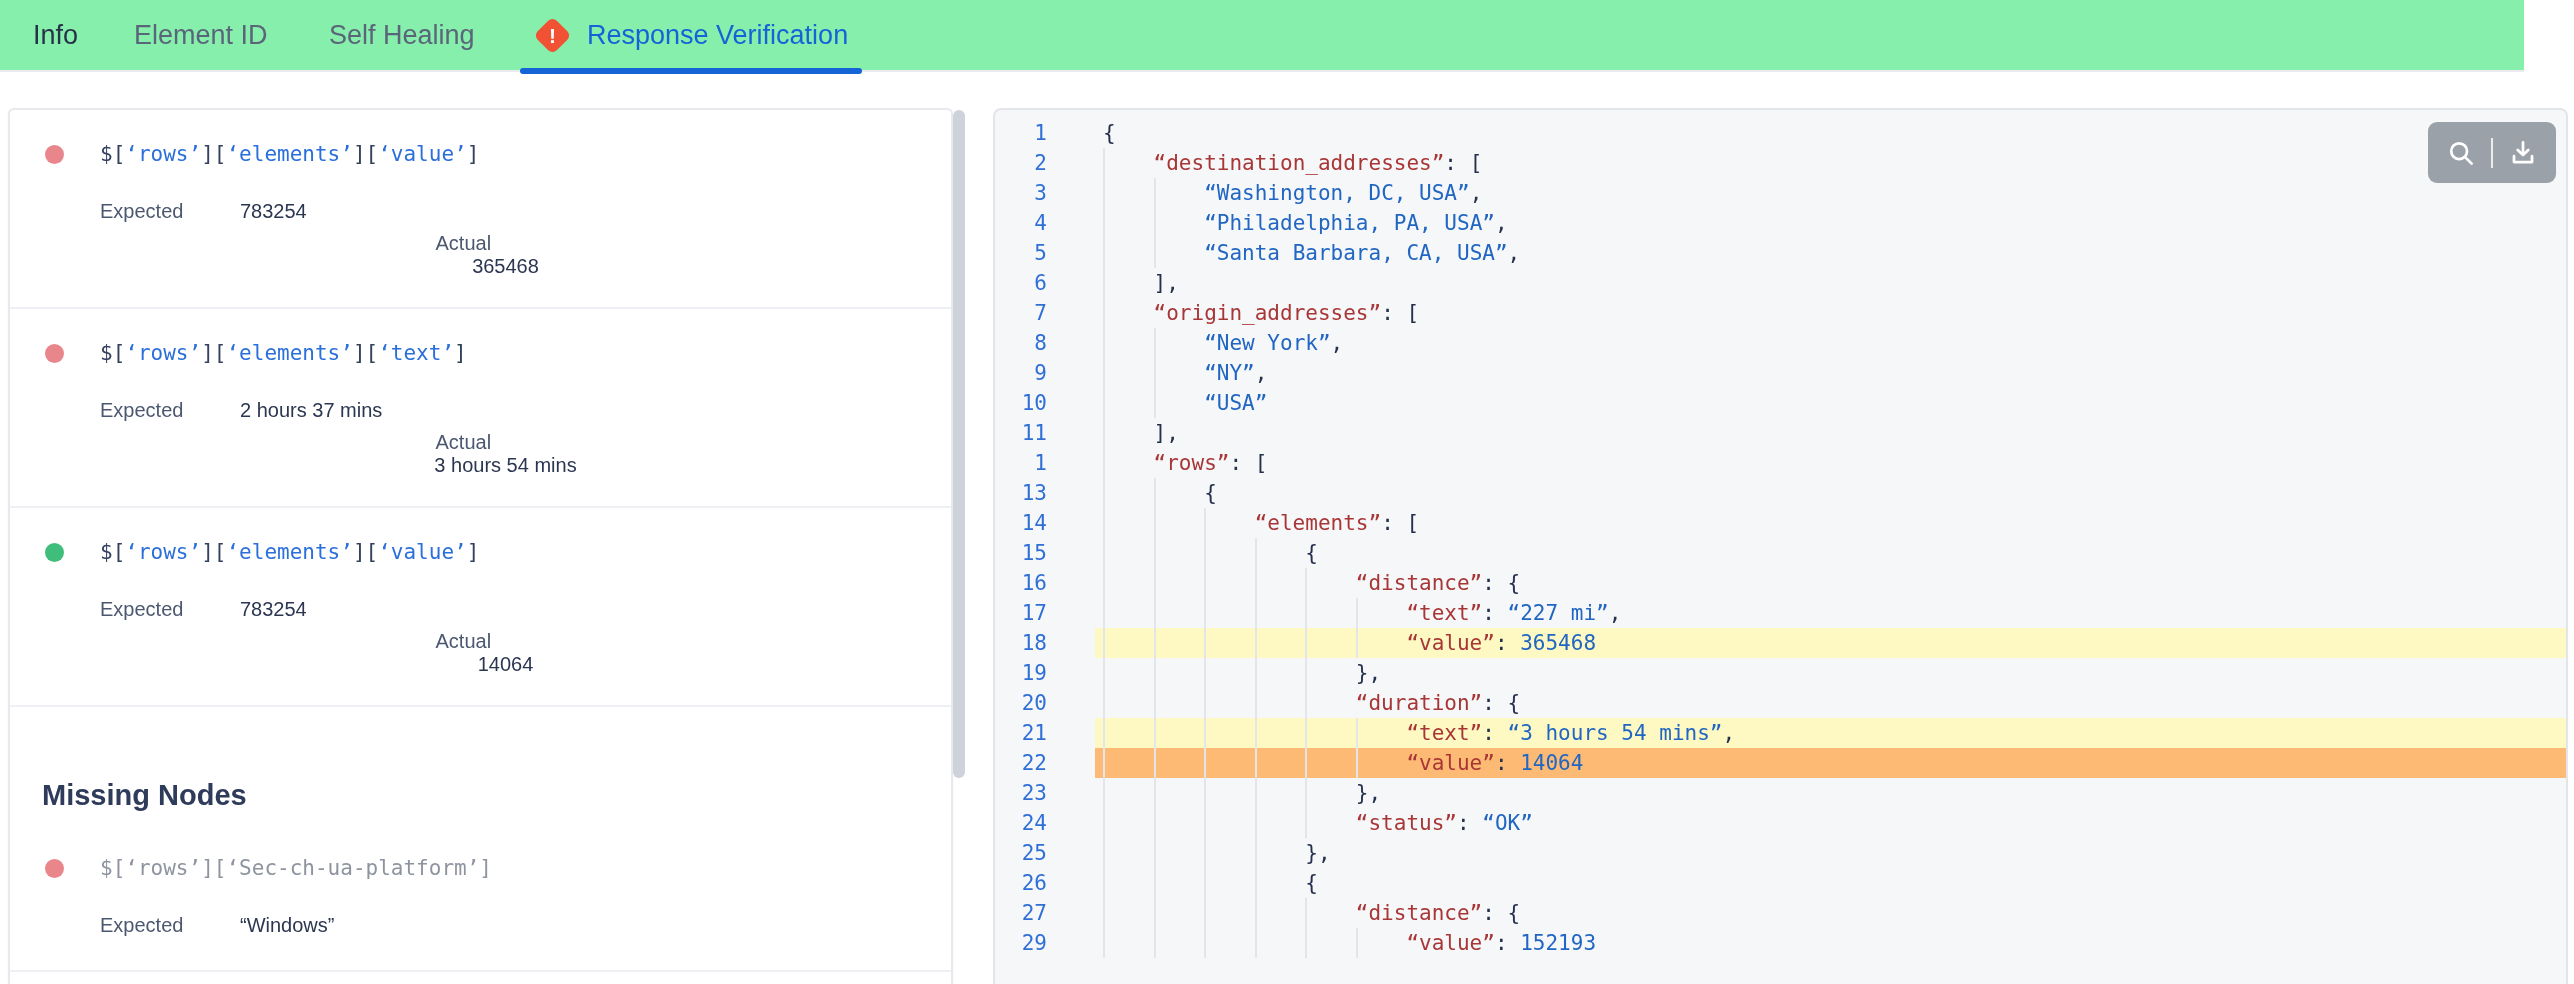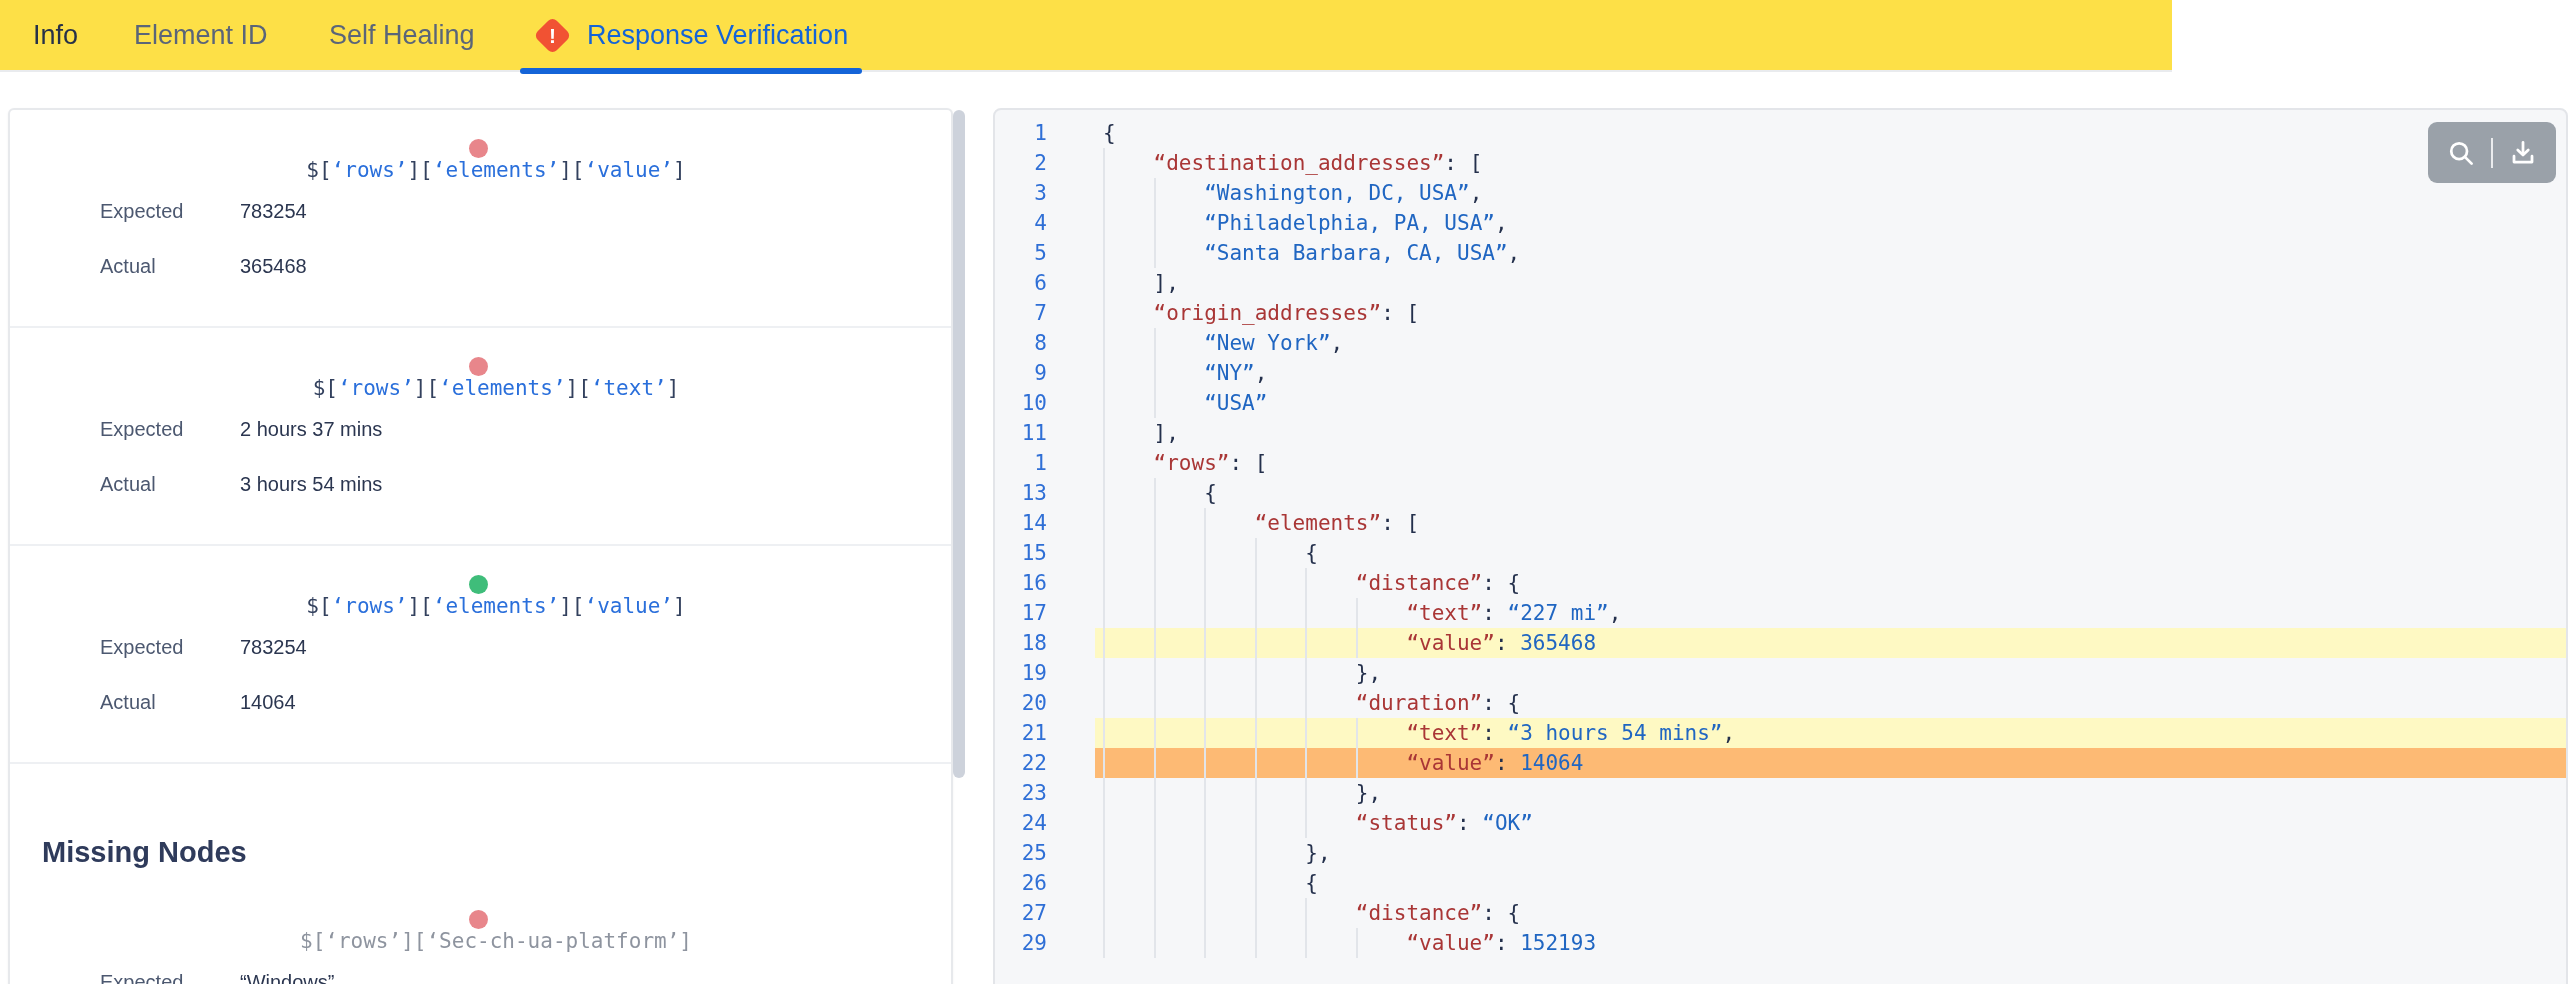--- a/index.html
+++ b/index.html
@@ -1,52 +1,52 @@
 <!DOCTYPE html>
 <html><head>
 <meta charset="utf-8">
 <style>
   * { margin:0; padding:0; box-sizing:border-box; }
   html,body { width:2574px; height:984px; overflow:hidden; background:#ffffff;
               font-family:"Liberation Sans", sans-serif; }
   body { position:relative; }
 
   
-  .tabbar { position:absolute; left:0; top:0; width:2172px; height:72px; background:#fde047; }
+  .tabbar { position:absolute; left:0; top:0; width:2524px; height:72px; background:#86efac; }
   .tabbar .sep { position:absolute; left:0; right:0; top:70px; height:2px; background:#e9ebee; }
   .tab { position:absolute; top:0; height:70px; display:flex; align-items:center; gap:16px;
          font-size:27px; color:#5a6579; cursor:pointer; white-space:nowrap; }
   .tab.t0 { left:33px; color:#273148; }
   .tab.t1 { left:134px; }
   .tab.t2 { left:329px; }
   .tab.t3 { left:520px; padding:0 14px; color:#1464d8; }
   .tab.active::after { content:""; position:absolute; left:0; right:0; bottom:-4px; height:6px;
                        background:#1464d8; border-radius:3px; }
   .alert-diamond { width:27px; height:27px; background:#f15233; border-radius:6px;
                    transform:rotate(45deg); display:flex; align-items:center; justify-content:center;
                    margin:0 5px; }
   .alert-diamond .ex { transform:rotate(-45deg); color:#fff; font-weight:bold; font-size:21px;
                        line-height:1; }
 
   
   .vcard { position:absolute; left:8px; top:108px; width:945px; height:892px; background:#fff;
            border:2px solid #e7e9ec; border-radius:6px; box-shadow:0 1px 3px rgba(20,28,45,.05);
            overflow:hidden; }
   .vitem { padding:29px 40px 45px 35px; border-bottom:2px solid #eef0f3; }
-  .vhead { display:flex; align-items:center; height:30px;flex-direction:column; }
+  .vhead { display:flex; align-items:center; height:30px; }
   .dot { width:19px; height:19px; border-radius:50%; flex:none; }
   .dot.fail { background:#e8868b; }
   .dot.pass { background:#3fbd7a; }
   .vpath { margin-left:36px; font-family:"DejaVu Sans Mono", monospace; font-size:21px;
            color:#33415e; white-space:nowrap; }
   .vpath .q { color:#2a6fdb; }
   .vpath.muted, .vpath.muted .q { color:#8e949f; }
   .vrow { display:flex; align-items:center; height:30px; margin-left:55px; font-size:20px; }
   .vrow.first { margin-top:27px; }
-  .vrow.second { margin-top:25px; }
+  .vrow.second { margin-top:6px;flex-direction:column; }
   .vlabel { width:140px; color:#4c5870; flex:none; }
   .vvalue { color:#2b3650; }
   .msec-heading { margin:72px 0 0 32px; font-size:29px; font-weight:bold; color:#2f3b5b; }
   .mitem { padding:41px 40px 30px 35px; border-bottom:2px solid #eef0f3; }
 
   
   .vscroll { position:absolute; left:953px; top:110px; width:12px; height:668px;
              background:#cdd2db; border-radius:6px; }
 
   

